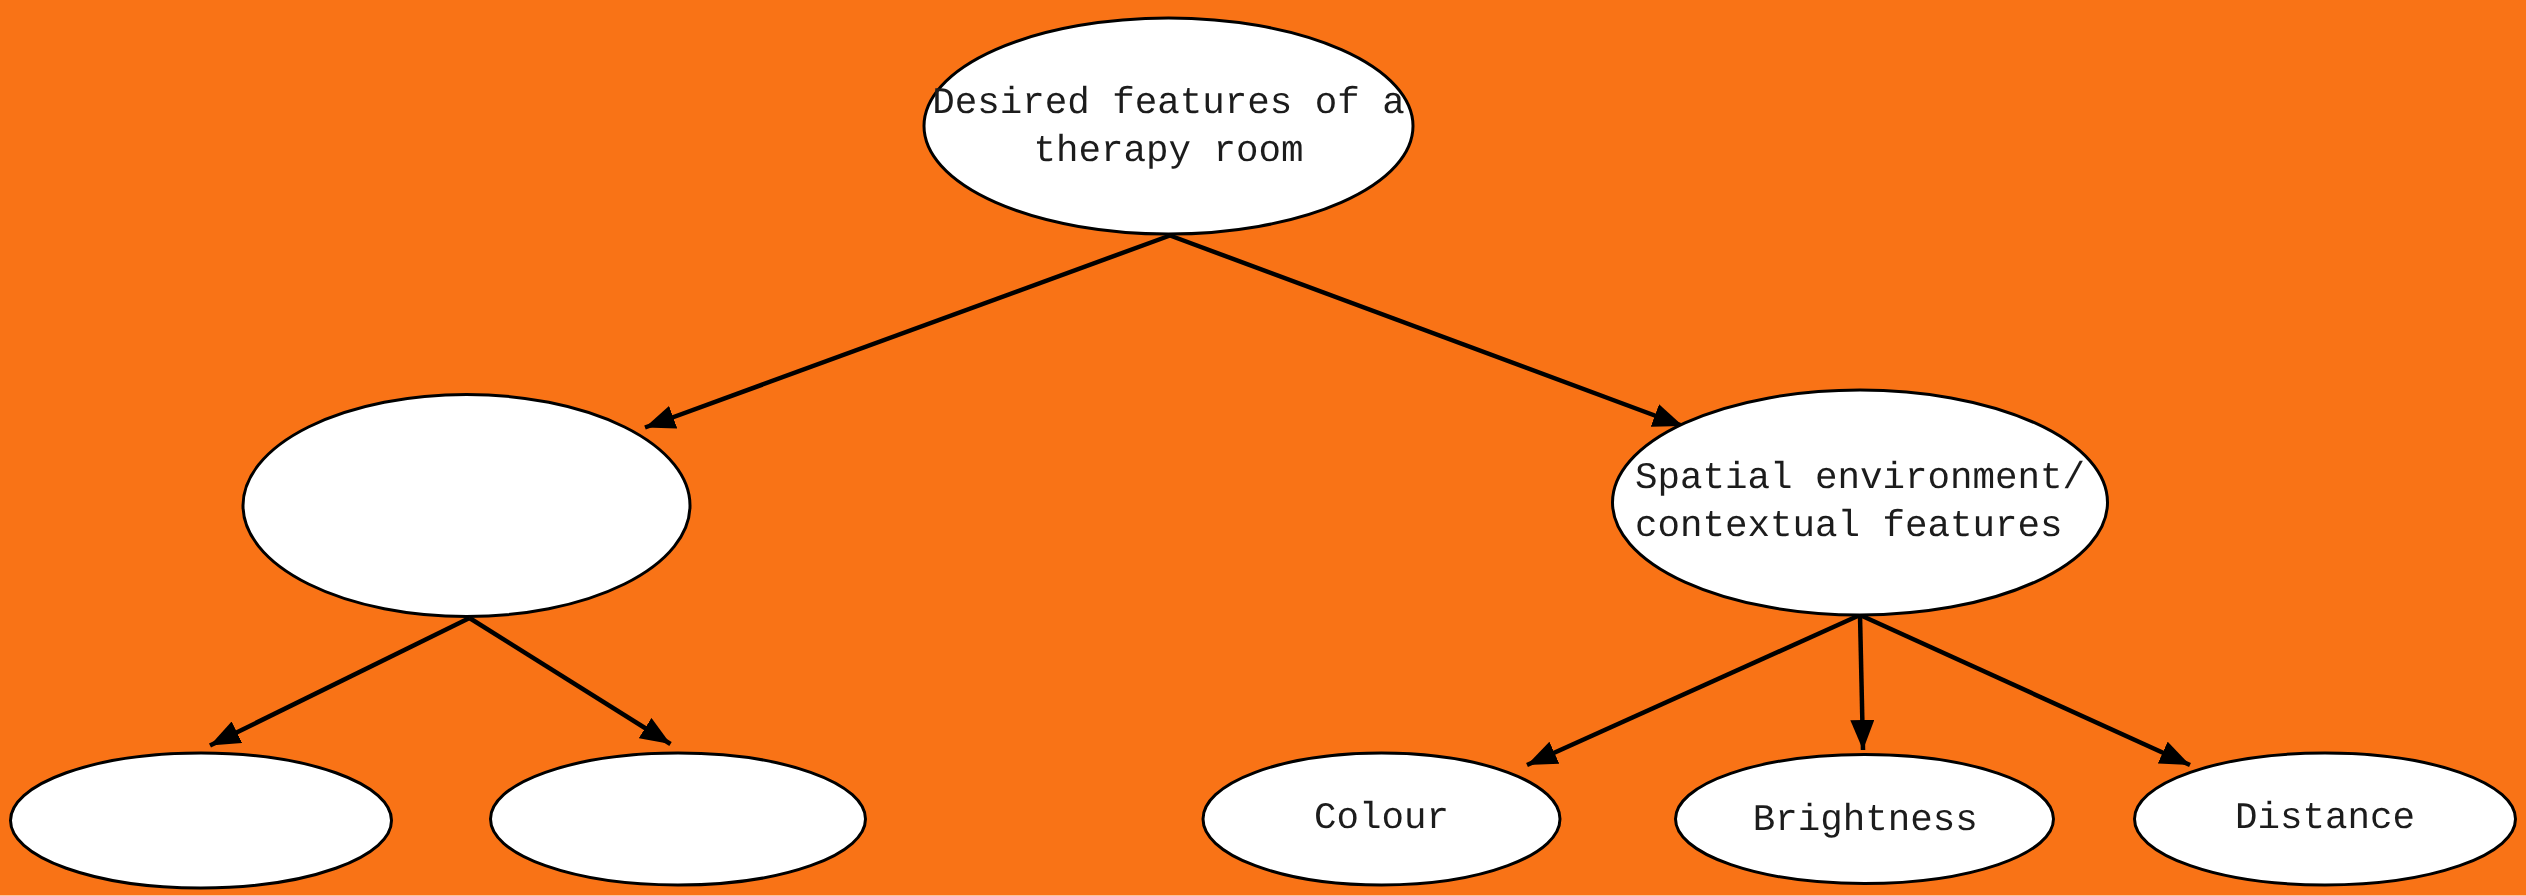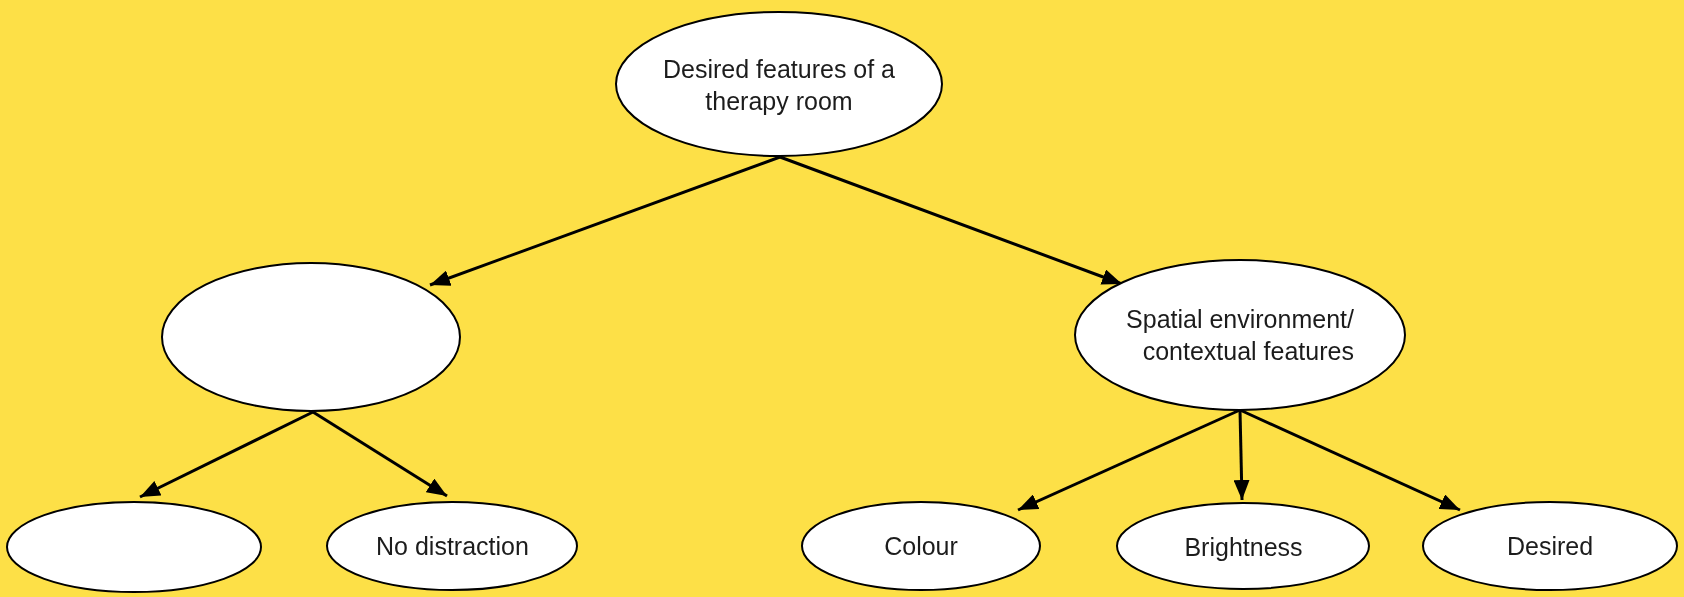--- a/index.html
+++ b/index.html
@@ -4,43 +4,43 @@
 <style>
   html, body {
     margin: 0;
     padding: 0;
     background: #ffffff;
   }
   #stage {
     position: relative;
     width: 1684px;
     height: 597px;
-    background: #fde047;
+    background: #f97316;
     overflow: hidden;
-    font-family: Liberation Sans, sans-serif;
+    font-family: Liberation Mono, monospace;
   }
   #diagram-svg {
     position: absolute;
     left: 0;
     top: 0;
   }
   .node-label {
     position: absolute;
     display: flex;
     align-items: center;
     justify-content: center;
     text-align: center;
     font-size: 25px;
     line-height: 1.28;
     color: #1c1c1c;
     white-space: pre-line;
     pointer-events: none;
   }
   .node-label.align-left {
-    text-align: right;
+    text-align: left;
   }
   .edge-line {
     stroke: #000000;
     stroke-width: 3;
   }
   .node-ellipse {
     fill: #ffffff;
     stroke: #000000;
     stroke-width: 2;
   }
@@ -76,21 +76,20 @@
   </svg>
 
   <div class="node-label" style="left:616px; top:12px; width:326px; height:145px;">Desired features of a
 therapy room</div>
 
 
   <div class="node-label align-left" style="left:1075px; top:260px; width:330px; height:150px;">Spatial environment/
 contextual features</div>
 
 
-  <div class="node-label" style="left:327px; top:502px; width:251px; height:88px;">No distraction</div>
 
   <div class="node-label" style="left:802px; top:502px; width:238px; height:88px;">Colour</div>
 
   <div class="node-label" style="left:1117px; top:503px; width:253px; height:87px;">Brightness</div>
 
-  <div class="node-label" style="left:1423px; top:502px; width:254px; height:88px;">Desired</div>
+  <div class="node-label" style="left:1423px; top:502px; width:254px; height:88px;">Distance</div>
 
 </div>
 
 </body></html>

